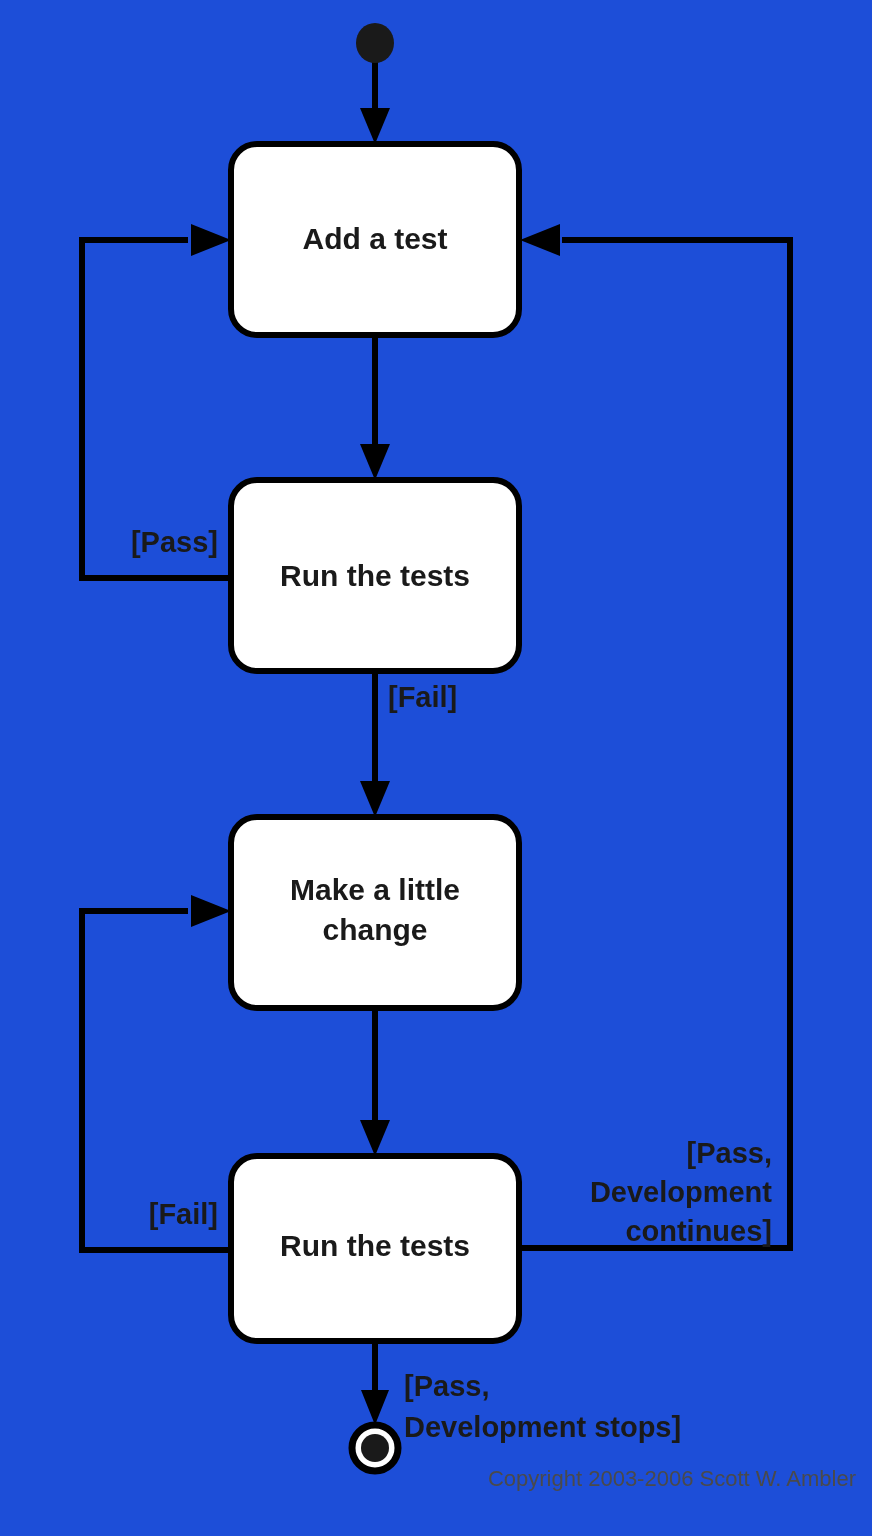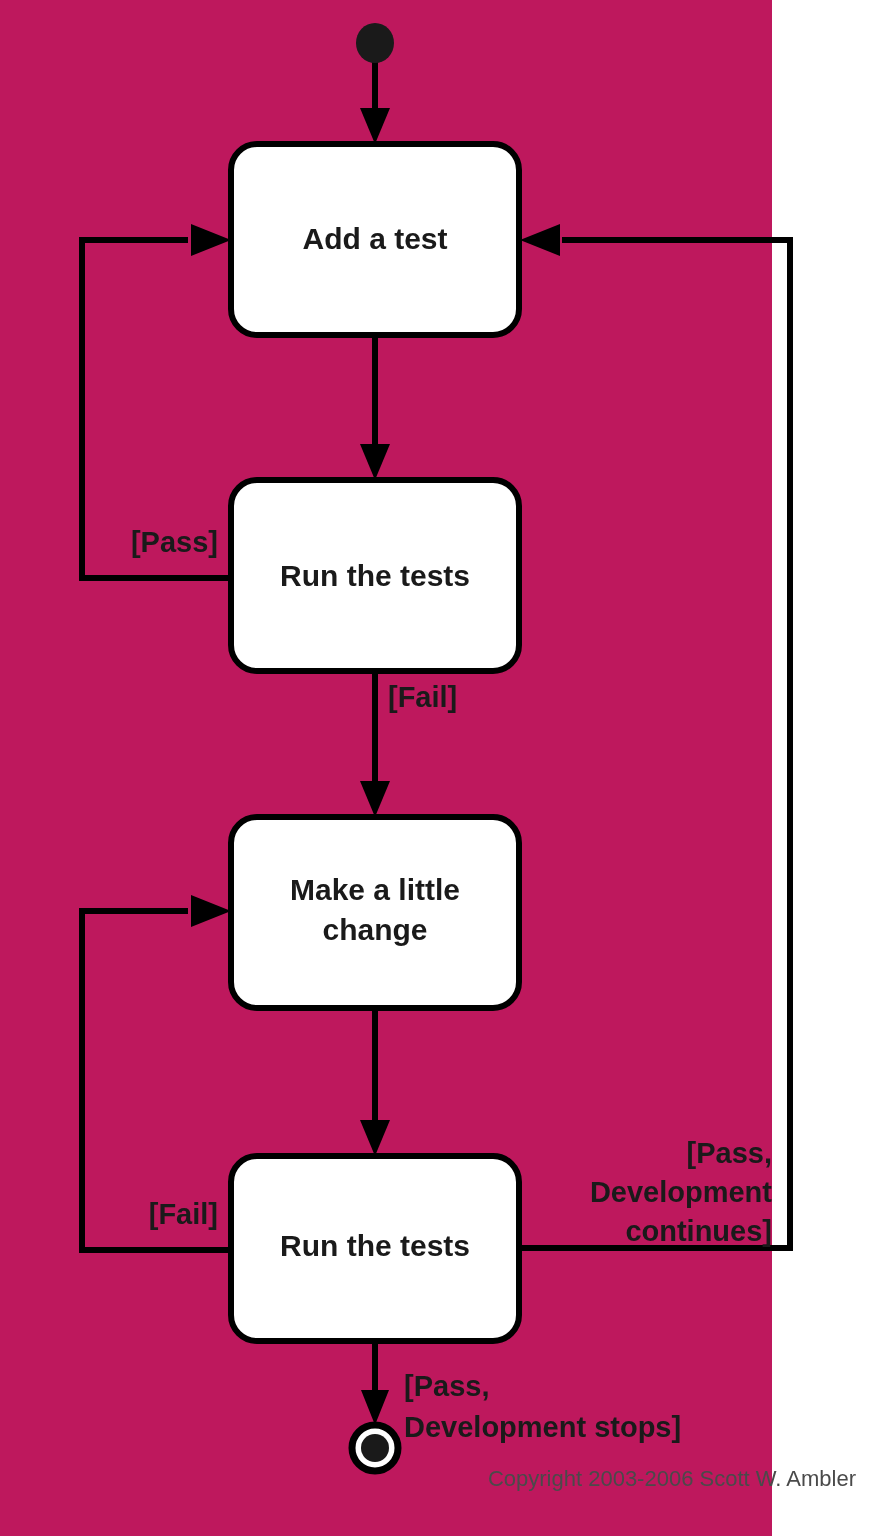--- a/index.html
+++ b/index.html
@@ -8,23 +8,23 @@
     background: #ffffff;
   }
   body {
     width: 872px;
     height: 1536px;
     font-family: "Liberation Sans", sans-serif;
     overflow: hidden;
   }
   #diagram-root {
     position: relative;
-    width: 772px;
+    width: 872px;
     height: 1536px;
-    background: #be185d;
+    background: #1d4ed8;
   }
   svg.canvas {
     position: absolute;
     top: 0;
     left: 0;
     width: 872px;
     height: 1536px;
     display: block;
   }
   .node-box {

